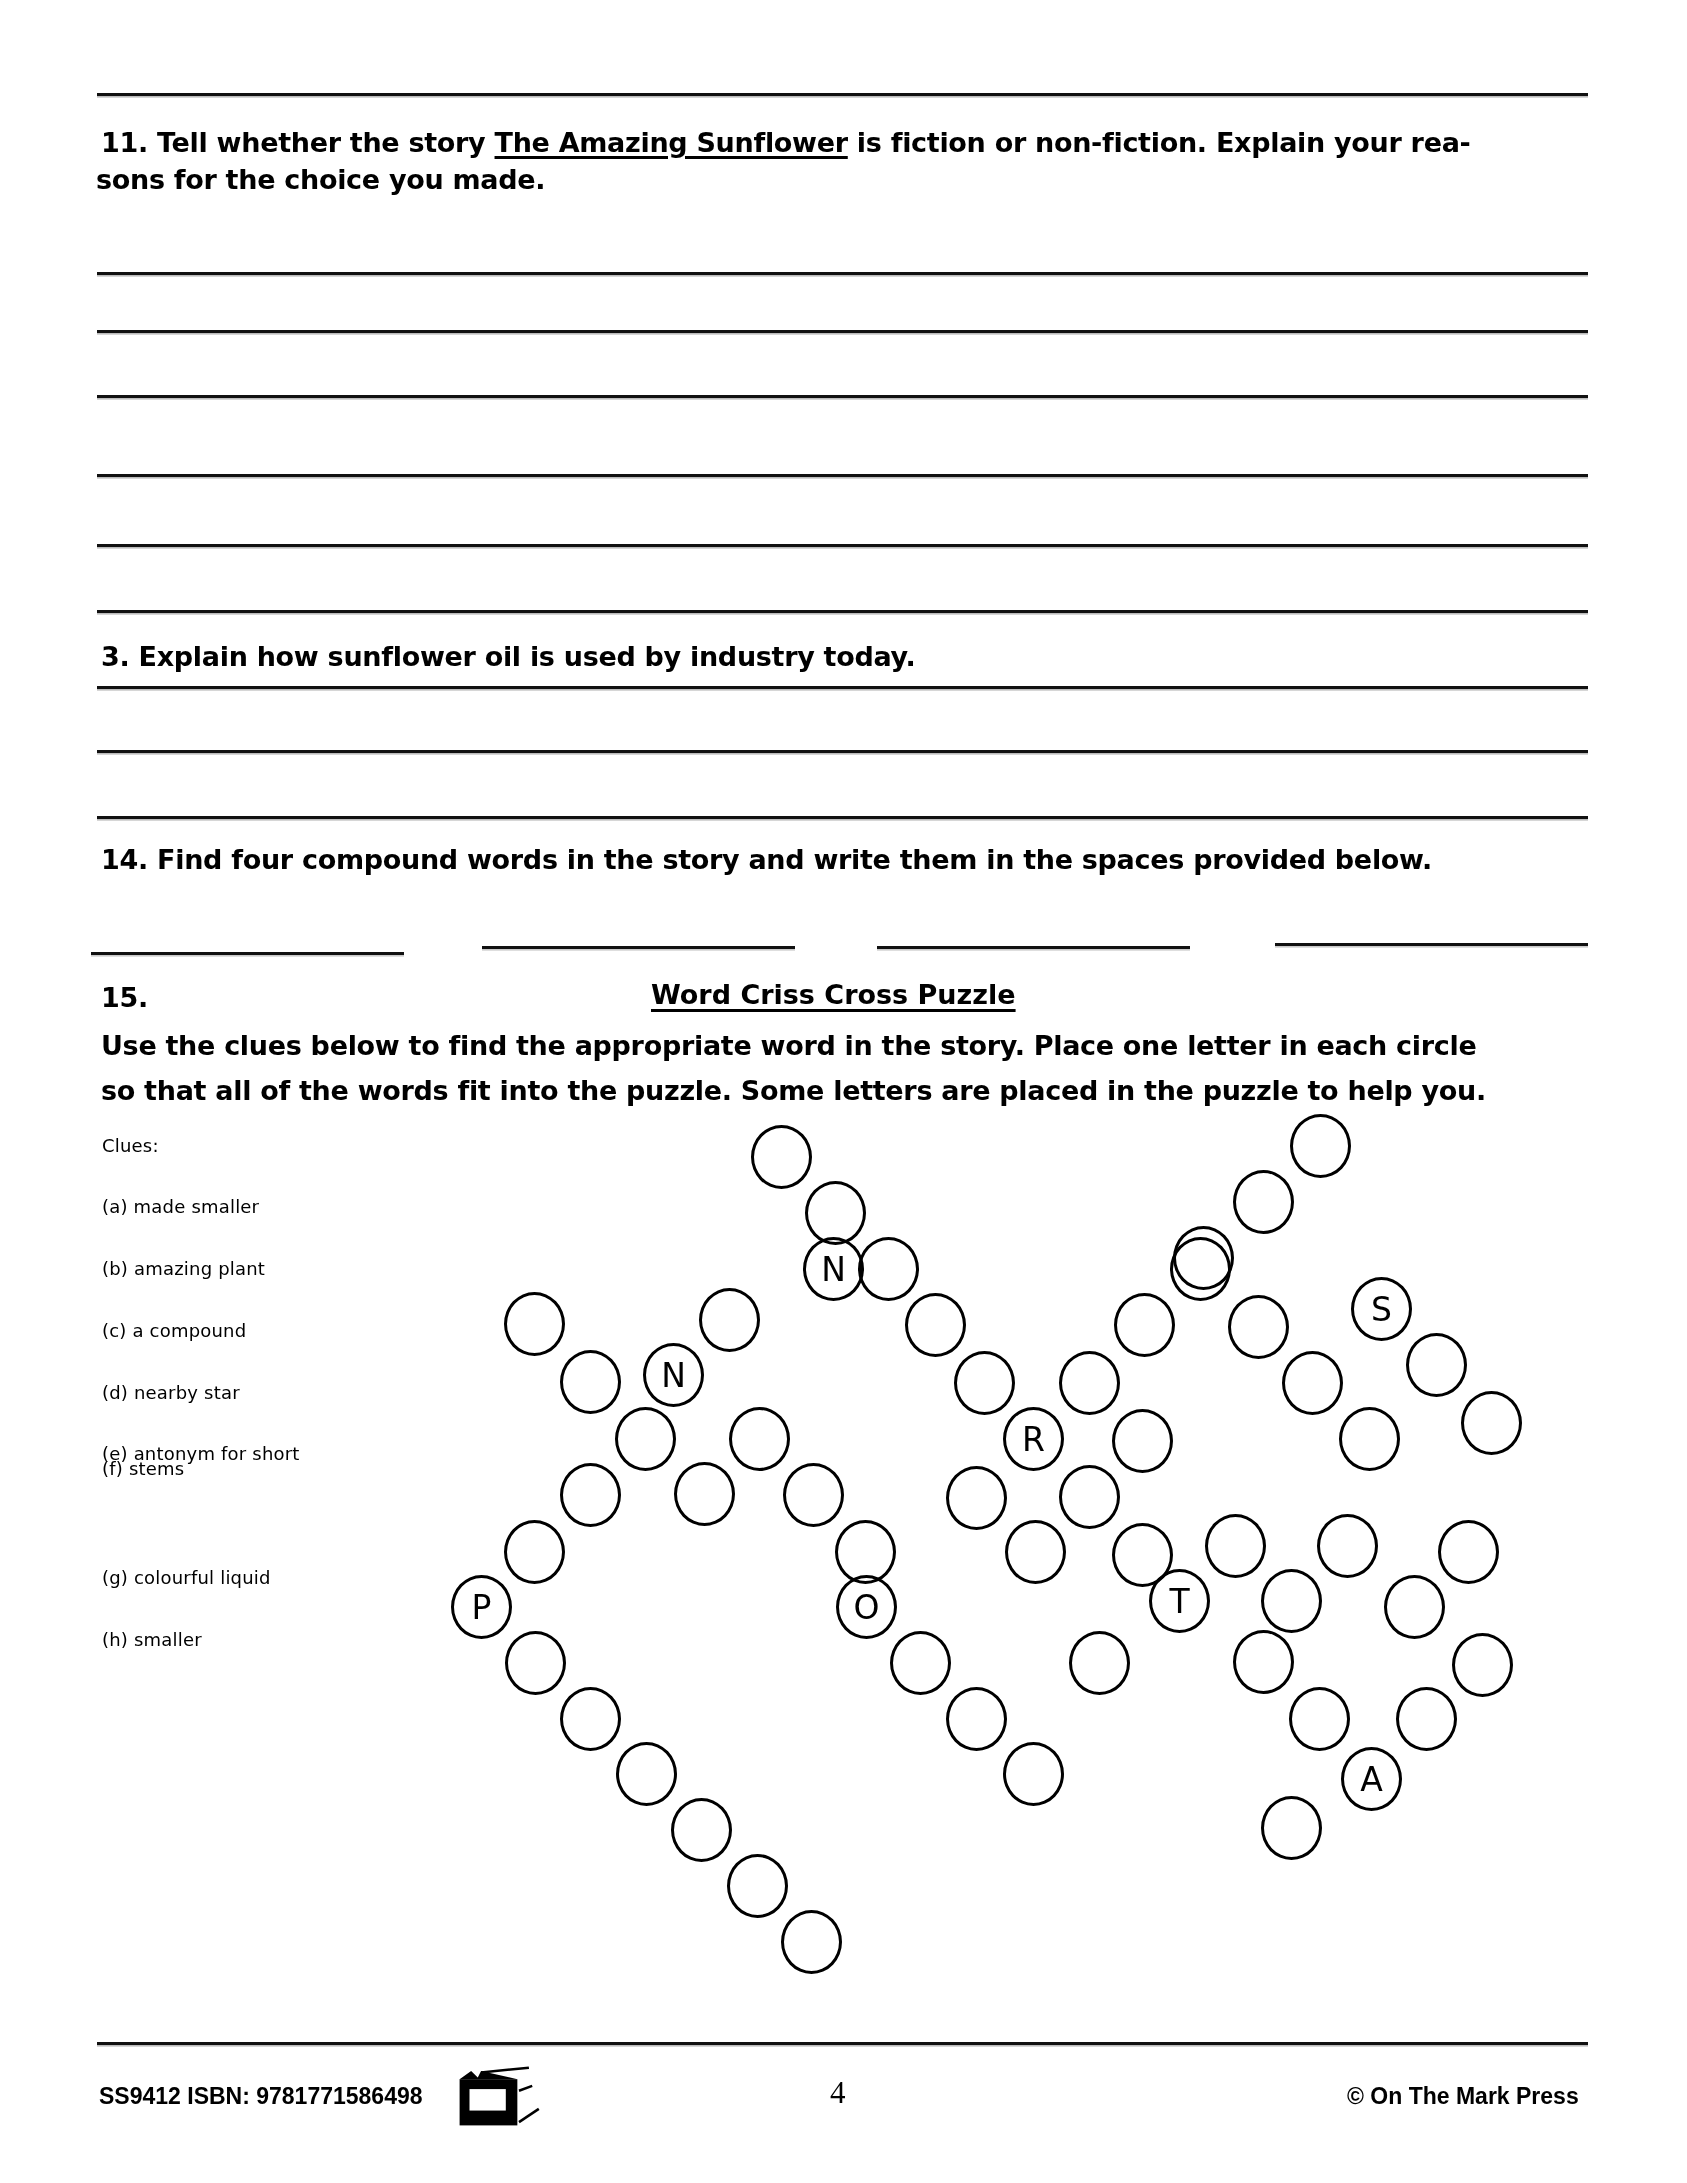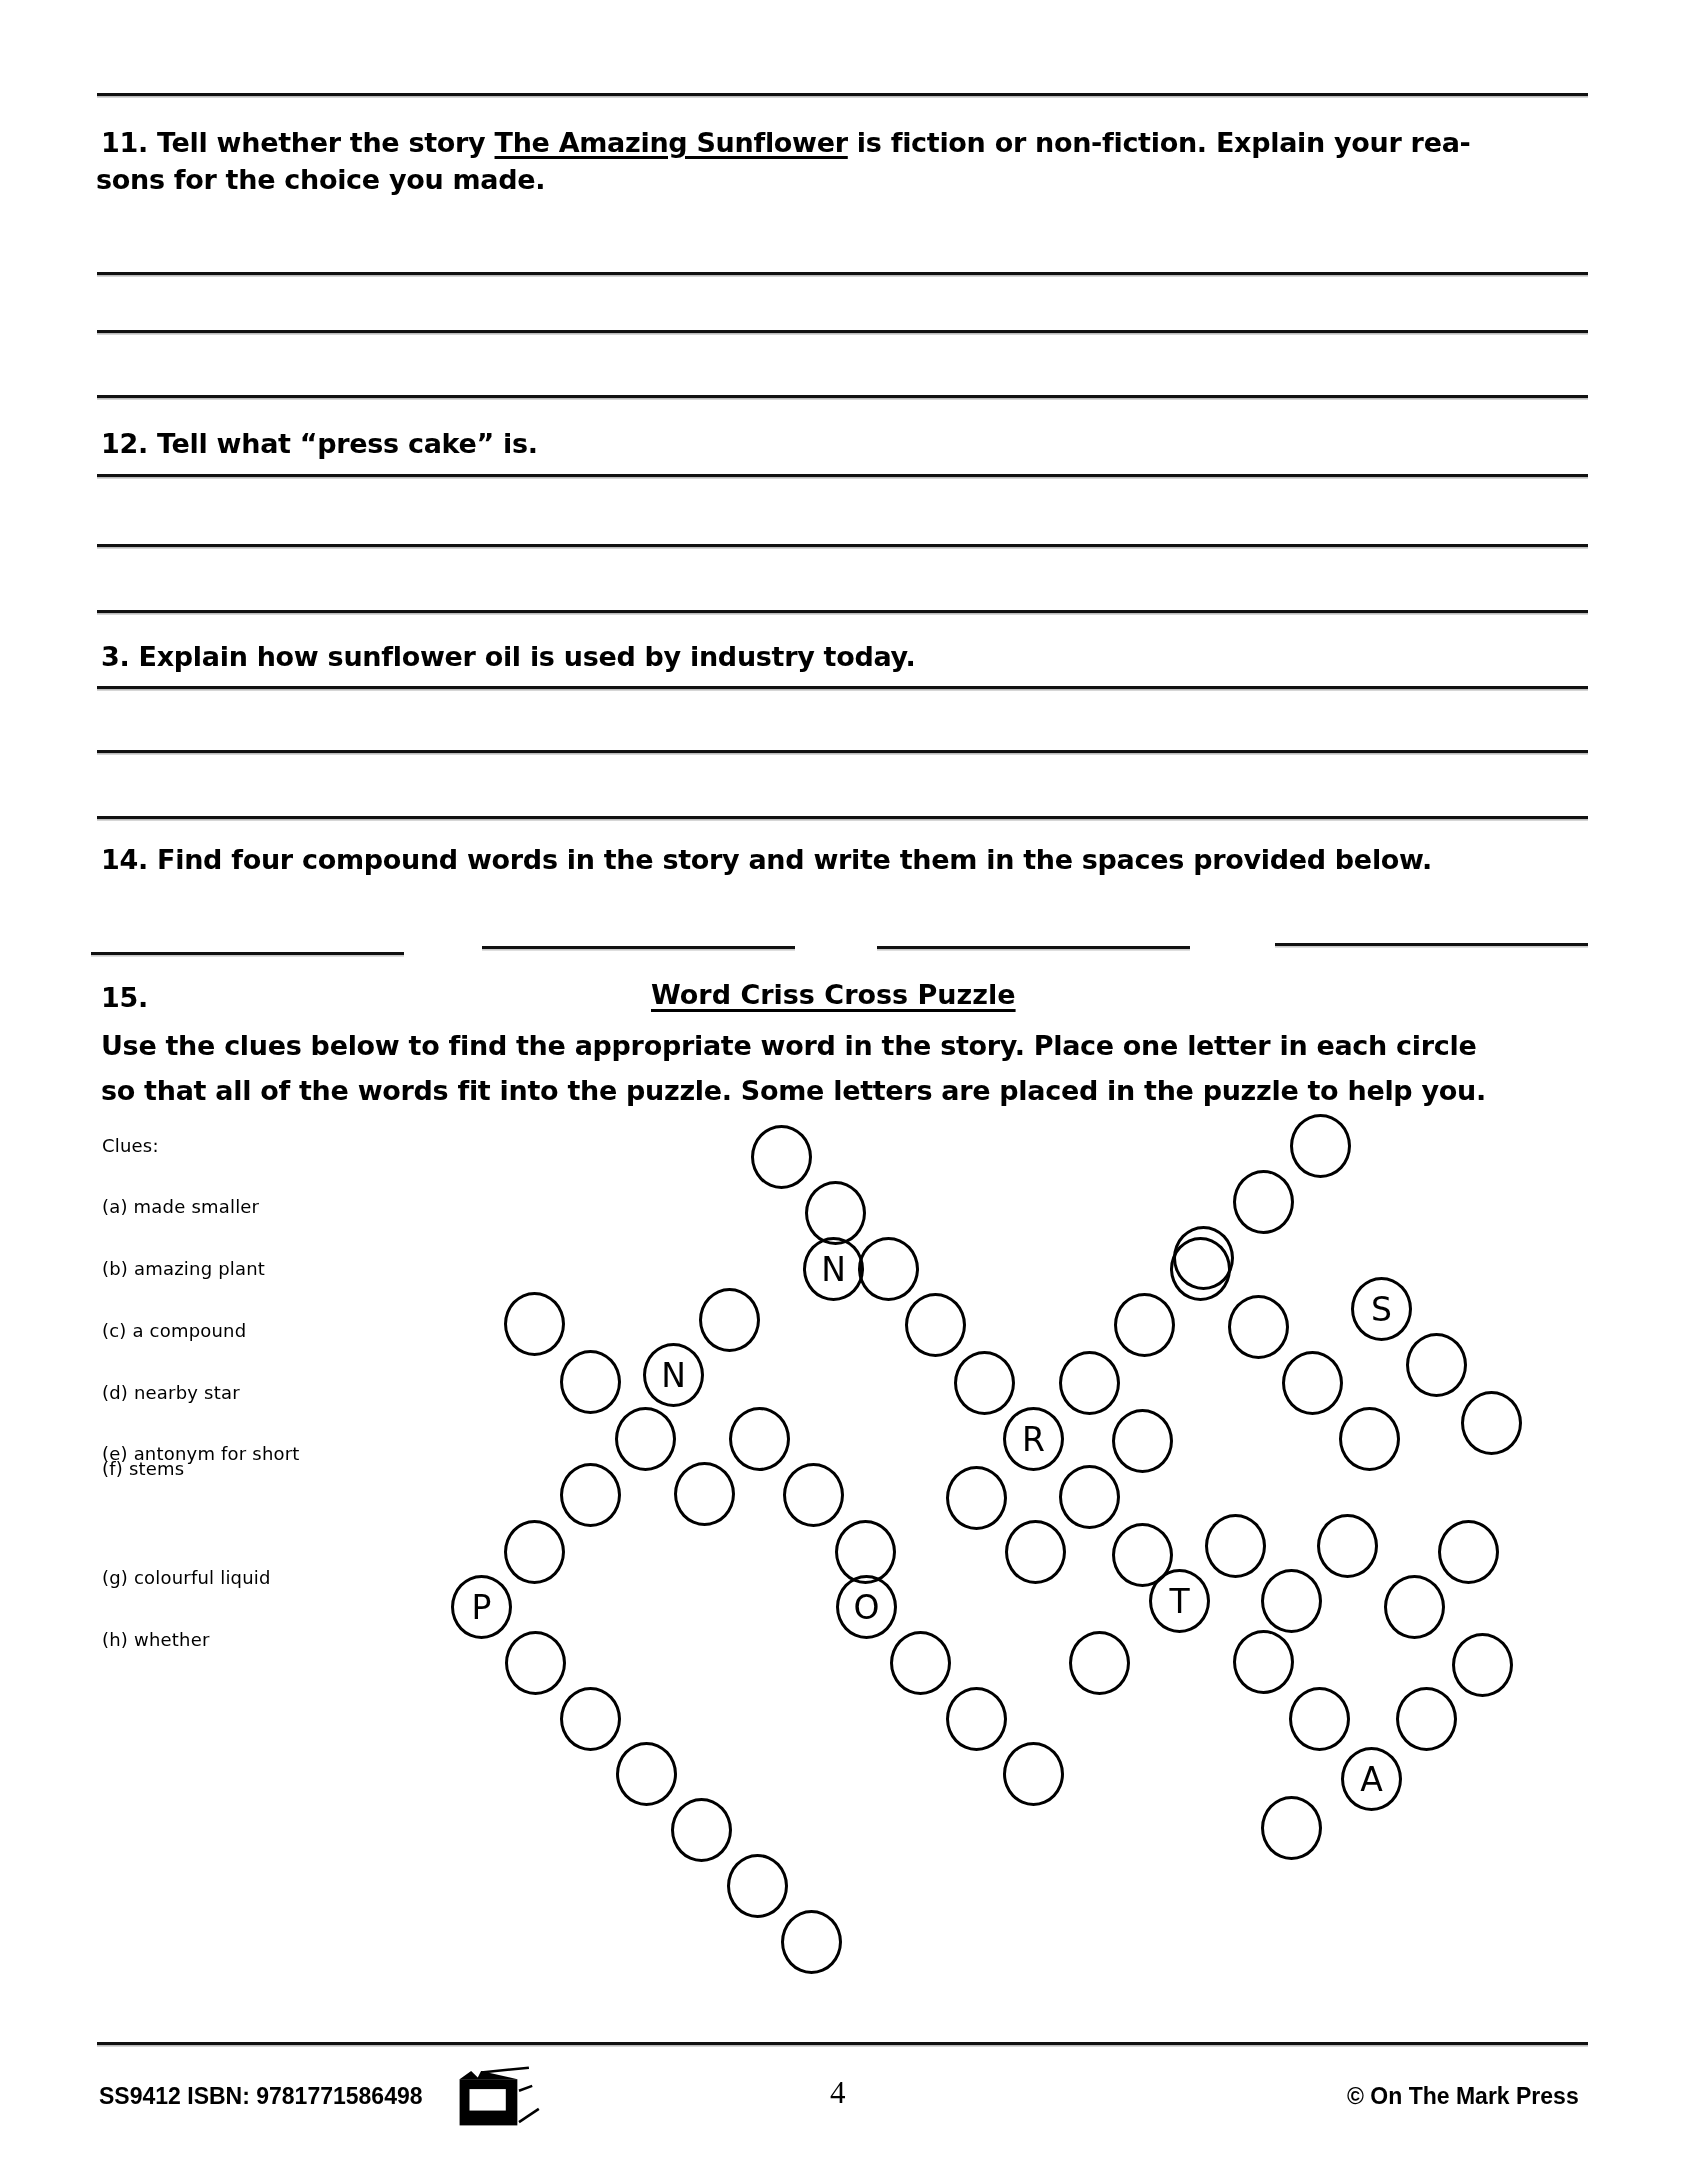--- a/index.html
+++ b/index.html
@@ -96,24 +96,20 @@
   <div class="qtext" style="left:101px;top:125px;">
     <span>11.</span>
     <span>Tell whether the story </span><span class="u">The Amazing Sunflower</span><span> is fiction or non-fiction.  Explain your rea-</span>
   </div>
   <div class="qtext" style="left:96px;top:162px;">sons for the choice you made.</div>
 
   <div class="rule" style="left:97px;top:272px;width:1491px;"></div>
   <div class="rule" style="left:97px;top:330px;width:1491px;"></div>
   <div class="rule" style="left:97px;top:395px;width:1491px;"></div>
 
-  <div class="qtext" style="left:101px;top:426px;">
-    <span>12.</span>
-    <span>Tell what “press cake” is.</span>
-  </div>
   <div class="rule" style="left:97px;top:474px;width:1491px;"></div>
   <div class="rule" style="left:97px;top:544px;width:1491px;"></div>
   <div class="rule" style="left:97px;top:610px;width:1491px;"></div>
 
   <div class="qtext" style="left:101px;top:639px;">
     <span>3.</span>
     <span>Explain how sunflower oil is used by industry today.</span>
   </div>
   <div class="rule" style="left:97px;top:686px;width:1491px;"></div>
   <div class="rule" style="left:97px;top:750px;width:1491px;"></div>
@@ -134,21 +130,21 @@
   <div class="qtext" style="left:101px;top:1073px;">so that all of the words fit into the puzzle.  Some letters are placed in the puzzle to help you.</div>
 
   <div class="clue" style="left:102px;top:1135px;">Clues:</div>
   <div class="clue" style="left:102px;top:1196px;">(a) made smaller</div>
   <div class="clue" style="left:102px;top:1258px;">(b) amazing plant</div>
   <div class="clue" style="left:102px;top:1320px;">(c) a compound</div>
   <div class="clue" style="left:102px;top:1382px;">(d) nearby star</div>
   <div class="clue" style="left:102px;top:1443px;">(e) antonym for short</div>
   <div class="clue" style="left:102px;top:1458px;">(f) stems</div>
   <div class="clue" style="left:102px;top:1567px;">(g) colourful liquid</div>
-  <div class="clue" style="left:102px;top:1629px;">(h) whether</div>
+  <div class="clue" style="left:102px;top:1629px;">(h) smaller</div>
 
   <div id="puzzle">
       <div class="pcircle" style="left: 751px; top: 1125px; pointer-events: auto;"></div>
       <div class="pcircle" style="left: 805px; top: 1181px; pointer-events: auto;"></div>
       <div class="pcircle" style="left: 858px; top: 1237px; pointer-events: auto;"></div>
       <div class="pcircle" style="left: 1290px; top: 1114px; pointer-events: auto;"></div>
       <div class="pcircle" style="left: 1233px; top: 1170px; pointer-events: auto;"></div>
       <div class="pcircle" style="left: 1173px; top: 1226px; pointer-events: auto;"></div>
       <div class="pcircle" style="left: 803px; top: 1237px; pointer-events: auto;">
         <span>N</span>

